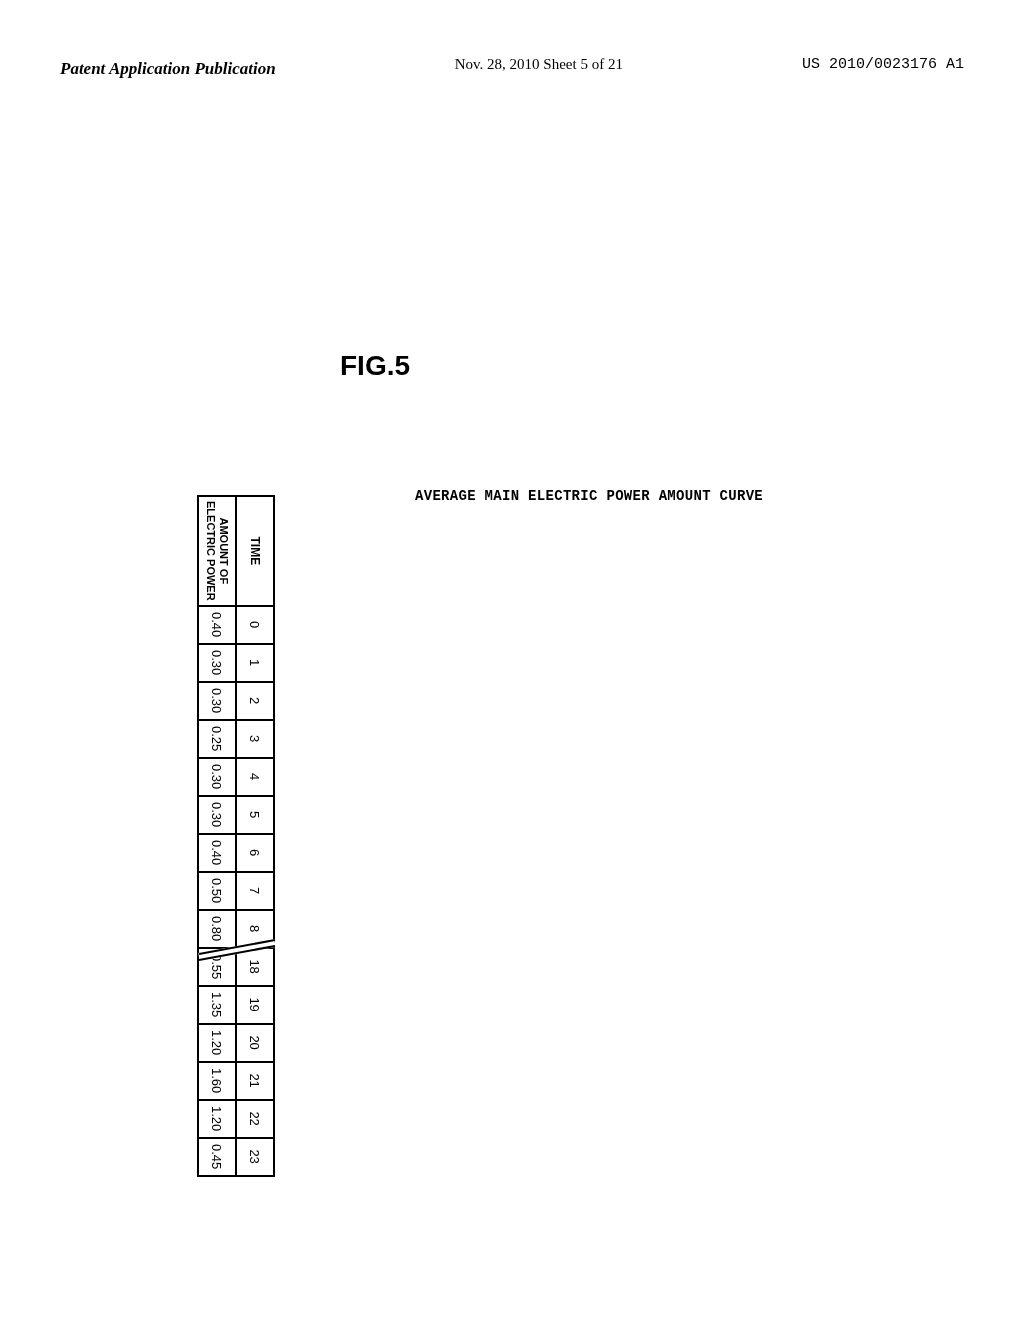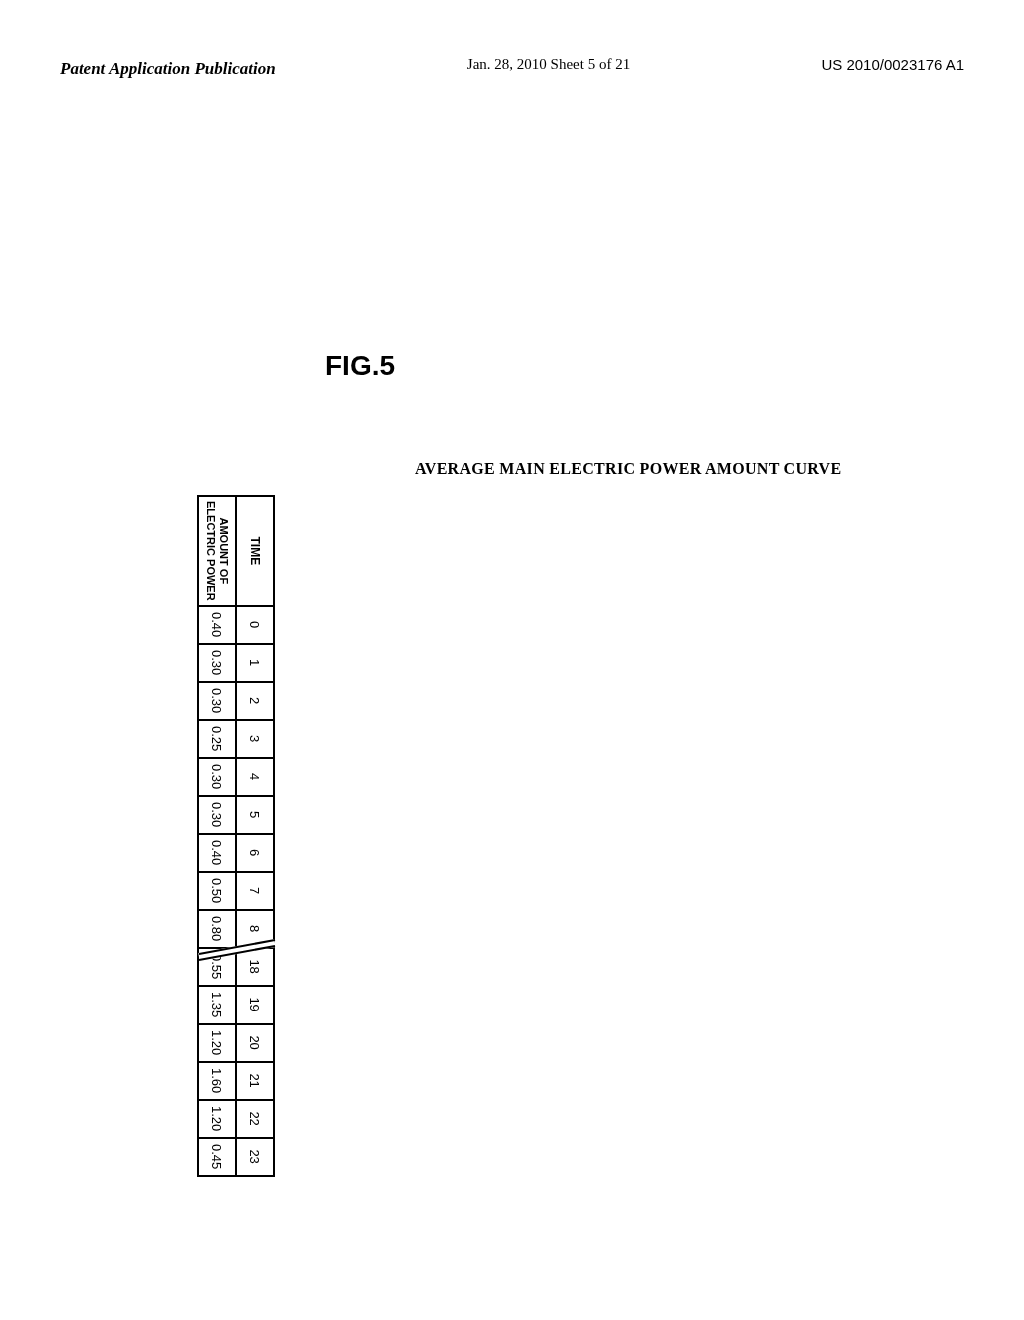--- a/index.html
+++ b/index.html
@@ -37,42 +37,42 @@
       margin-top: 9px;
     }
 
     .ph-center {
       font-family: 'Times New Roman', Times, serif;
       font-size: 15px;
       text-align: center;
     }
 
     .ph-right {
-      font-family: Liberation Sans, sans-serif;
+      font-family: Liberation Mono, monospace;
       font-size: 15px;
       text-align: right;
     }
 
     
     .fig5-label {
       position: absolute;
       top: 350px;
-      left: 325px;
+      left: 340px;
       font-family: Arial, sans-serif;
       font-size: 28px;
       font-weight: bold;
     }
 
     
     .avg-label {
       position: absolute;
-      top: 460px;
+      top: 488px;
       left: 415px;
-      font-family: Liberation Serif, serif;
-      font-size: 16px;
+      font-family: Liberation Mono, monospace;
+      font-size: 14px;
       font-weight: bold;
       letter-spacing: 0.3px;
       white-space: nowrap;
     }
 
     .tbl-wrapper {
       position: absolute;
       top: 495px;
       left: 275px;
       transform: rotate(90deg);
@@ -103,21 +103,21 @@
       padding: 2px 4px;
       line-height: 1.2;
     }
 
   </style>
 </head>
 <body>
 
 <div class="patent-header">
   <div class="ph-left">Patent Application Publication</div>
-  <div class="ph-center">Jan. 28, 2010  Sheet 5 of 21</div>
+  <div class="ph-center">Nov. 28, 2010  Sheet 5 of 21</div>
   <div class="ph-right">US 2010/0023176 A1</div>
 </div>
 
 <div class="fig5-label">FIG.5</div>
 
 <div class="avg-label">AVERAGE MAIN ELECTRIC POWER AMOUNT CURVE</div>
 
 <div class="tbl-wrapper">
   <table class="ptable">
     <tbody>

